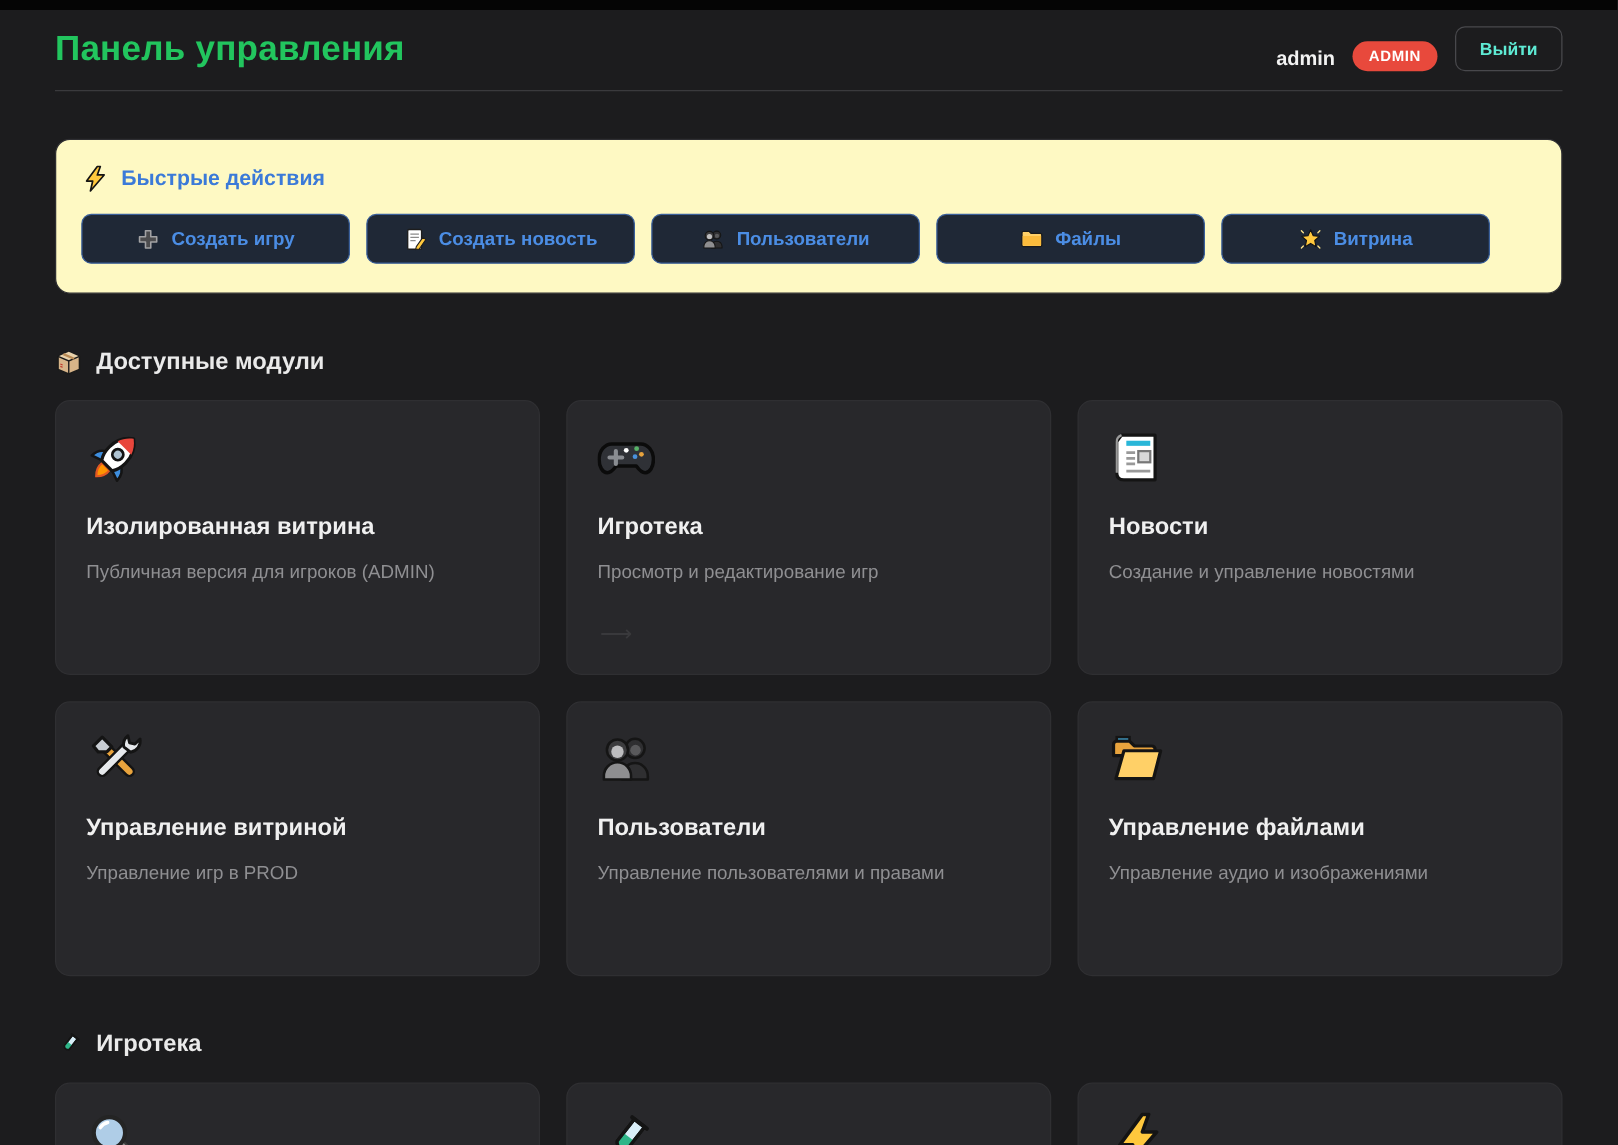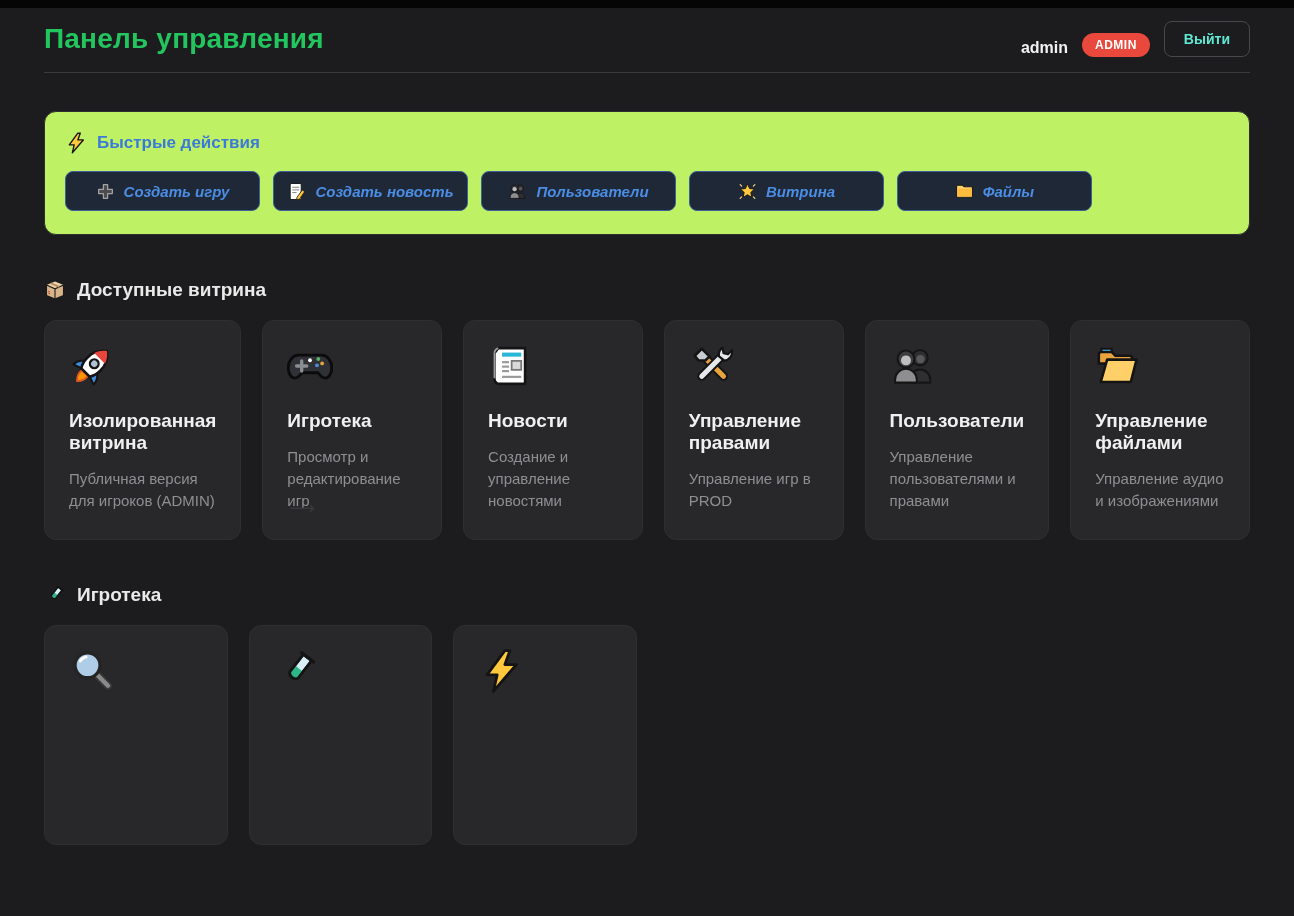--- a/index.html
+++ b/index.html
@@ -28,41 +28,41 @@
     letter-spacing:.5px; padding:5px 13px; border-radius:13px;
   }
   .logout-btn {
     background:transparent; border:1px solid #48484c; border-radius:8px;
     color:#5eead4; font-size:14px; font-weight:600; padding:9px 19px;
     font-family:inherit; cursor:pointer;
   }
 
   
   .quick-panel {
-    margin-top:38px; background:#bef264; border:1px solid #2e2e32;
+    margin-top:38px; background:#fef9c3; border:1px solid #2e2e32;
     border-radius:12px; padding:20px 20px 23px;
   }
   .panel-heading {
     display:flex; align-items:center; gap:10px;
     color:#3b7ad8; font-size:17px; font-weight:800;
   }
   .qa-buttons { display:flex; gap:13px; margin-top:17px; }
   .qa-btn {
-    width:195px; height:40px; display:flex; align-items:center; justify-content:center;
+    width:215px; height:40px; display:flex; align-items:center; justify-content:center;
     gap:9px; background:#1f2836; border:1.5px solid #3a5f9a; border-radius:8px;
-    color:#4b8de4; font-size:15px; font-weight:700; font-family:inherit; cursor:pointer;font-style:italic;
+    color:#4b8de4; font-size:15px; font-weight:700; font-family:inherit; cursor:pointer;
   }
 
   
   .section-heading {
     display:flex; align-items:center; gap:11px; margin-top:44px;
     font-size:19px; font-weight:800; color:#eaeaea;
   }
   .modules-grid, .tests-grid {
-    margin-top:19px; display:grid; grid-template-columns:repeat(6,1fr);
+    margin-top:19px; display:grid; grid-template-columns:repeat(3,1fr);
     gap:21px;
   }
   .card {
     position:relative; background:#28282b; border:1px solid #2f2f32;
     border-radius:12px; height:220px; padding:22px 24px; cursor:pointer;
   }
   .card-title { margin-top:17px; font-size:19px; font-weight:800; color:#f0f0f0; }
   .card-desc { margin-top:14px; font-size:15px; line-height:1.45; color:#8f8f92; }
   .card-arrow { position:absolute; left:26px; top:176px; color:#39393c; font-size:18px; }
 
@@ -130,54 +130,54 @@
               </g>
               <circle cx="12.5" cy="13.6" r="3.9" fill="#bdbdbf"></circle>
               <circle cx="23.8" cy="12.6" r="3.3" fill="#59595b"></circle>
             </svg>
           </span>
         <span>Пользователи</span>
       </button>
       <button class="qa-btn">
         <span class="icon i19">
             <svg viewBox="0 0 36 36">
+              <path d="M3 8 a2 2 0 0 1 2-2 h9 l3 3 h14 a2 2 0 0 1 2 2 v16 a2 2 0 0 1-2 2 H5 a2 2 0 0 1-2-2 z" fill="#FFD067" stroke="#1a1a1a" stroke-width="2" stroke-linejoin="round"></path>
+              <path d="M4 13 h28 v13 a1.5 1.5 0 0 1-1.5 1.5 h-25 A1.5 1.5 0 0 1 4 26 z" fill="#FBBB3C"></path>
+            </svg>
+          </span>
+        <span>Файлы</span>
+      </button>
+      <button class="qa-btn">
+        <span class="icon i19">
+            <svg viewBox="0 0 36 36">
               <g stroke="#FFE48A" stroke-width="2" stroke-linecap="round">
                 <line x1="4" y1="5" x2="7" y2="8"></line>
                 <line x1="32" y1="5" x2="29" y2="8"></line>
                 <line x1="4" y1="31" x2="7" y2="28"></line>
                 <line x1="32" y1="31" x2="29" y2="28"></line>
               </g>
               <path d="M18 3.5 l4 8.9 9.4 1 -7.1 6.4 2 9.4 -8.3-5 -8.3 5 2-9.4 -7.1-6.4 9.4-1 z" fill="#FFC83D" stroke="#141414" stroke-width="1.8" stroke-linejoin="round"></path>
             </svg>
           </span>
         <span>Витрина</span>
-      </button>
-      <button class="qa-btn">
-        <span class="icon i19">
-            <svg viewBox="0 0 36 36">
-              <path d="M3 8 a2 2 0 0 1 2-2 h9 l3 3 h14 a2 2 0 0 1 2 2 v16 a2 2 0 0 1-2 2 H5 a2 2 0 0 1-2-2 z" fill="#FFD067" stroke="#1a1a1a" stroke-width="2" stroke-linejoin="round"></path>
-              <path d="M4 13 h28 v13 a1.5 1.5 0 0 1-1.5 1.5 h-25 A1.5 1.5 0 0 1 4 26 z" fill="#FBBB3C"></path>
-            </svg>
-          </span>
-        <span>Файлы</span>
       </button>
     </div>
   </section>
 
   <div class="section-heading">
     <span class="icon i22">
         <svg viewBox="0 0 36 36">
           <path d="M4 10 L18 4 32 10 V27 L18 33 4 27 z" fill="#D7B489" stroke="#1a1a1a" stroke-width="2" stroke-linejoin="round"></path>
           <path d="M4 10 L18 4 32 10 18 16 z" fill="#E9D2AC"></path>
           <path d="M4 10 L18 16 32 10 M18 16 V33" fill="none" stroke="#1a1a1a" stroke-width="1.8"></path>
           <path d="M11 7 l14 6" stroke="#B98A55" stroke-width="3"></path>
           <path d="M7 20 l3 1.2 M7 23 l3 1.2" stroke="#c0392b" stroke-width="1.6"></path>
         </svg>
       </span>
-    <span>Доступные витрина</span>
+    <span>Доступные модули</span>
   </div>
 
   <div class="modules-grid">
     <div class="card">
       <span class="icon i46">
           <svg viewBox="0 0 36 36">
             <g transform="rotate(45 18 18)">
               <path d="M14.8 26 c-.6 3.8 .9 6.4 3.2 8.6 2.3-2.2 3.8-4.8 3.2-8.6 z" fill="#FF9500" stroke="#E25822" stroke-width="1.4"></path>
               <path d="M12.2 19 c-3.4 1.2-5.2 4.6-5.4 8.4 l6.4-2.2 z" fill="#3E8EDE" stroke="#141414" stroke-width="1.6" stroke-linejoin="round"></path>
               <path d="M23.8 19 c3.4 1.2 5.2 4.6 5.4 8.4 L22.8 25.2 z" fill="#3E8EDE" stroke="#141414" stroke-width="1.6" stroke-linejoin="round"></path>
@@ -225,21 +225,21 @@
       <span class="icon i46">
           <svg viewBox="0 0 36 36">
             <path d="M12 11 L27 26" stroke="#141414" stroke-width="7" stroke-linecap="round"></path>
             <path d="M12 11 L27 26" stroke="#E8A33D" stroke-width="4" stroke-linecap="round"></path>
             <path d="M4.5 10 l5.5-5.5 6 6 -3 3 -5.5.2 z" fill="#C8CDD3" stroke="#141414" stroke-width="2" stroke-linejoin="round"></path>
             <path d="M25 11 L10 26" stroke="#141414" stroke-width="7" stroke-linecap="round"></path>
             <path d="M25 11 L10 26" stroke="#E6E9EC" stroke-width="4" stroke-linecap="round"></path>
             <path d="M23.5 10.5 a7 7 0 0 1 2.6-6.9 l1 4.4 3.4 .8 3.2-3.1 a7 7 0 0 1-6 8.2 z" fill="#E6E9EC" stroke="#141414" stroke-width="1.8" stroke-linejoin="round"></path>
           </svg>
         </span>
-      <div class="card-title">Управление правами</div>
+      <div class="card-title">Управление витриной</div>
       <div class="card-desc">Управление игр в PROD</div>
     </div>
     <div class="card">
       <span class="icon i46">
           <svg viewBox="0 0 36 36">
             <g stroke="#151515" stroke-width="1.6" stroke-linejoin="round">
               <circle cx="23.5" cy="11.5" r="6" fill="#2f2f31"></circle>
               <path d="M15.5 31 v-2.2 c0-4.5 3.6-8.1 8-8.1 s8 3.6 8 8.1 V31 z" fill="#2f2f31"></path>
               <circle cx="12.5" cy="12.5" r="6.6" fill="#3c3c3e"></circle>
               <path d="M4 31 v-2.2 c0-4.8 3.8-8.6 8.5-8.6 s8.5 3.8 8.5 8.6 V31 z" fill="#8e8e90"></path>

